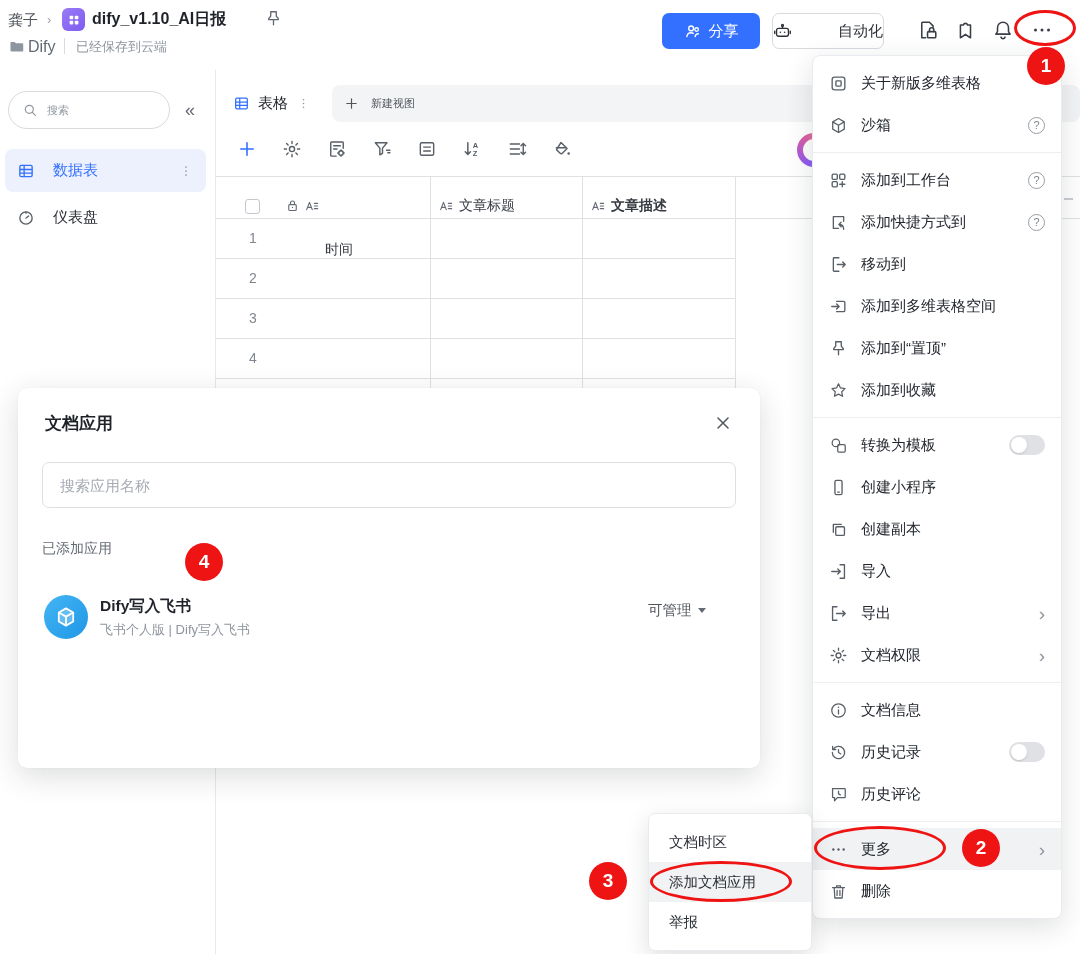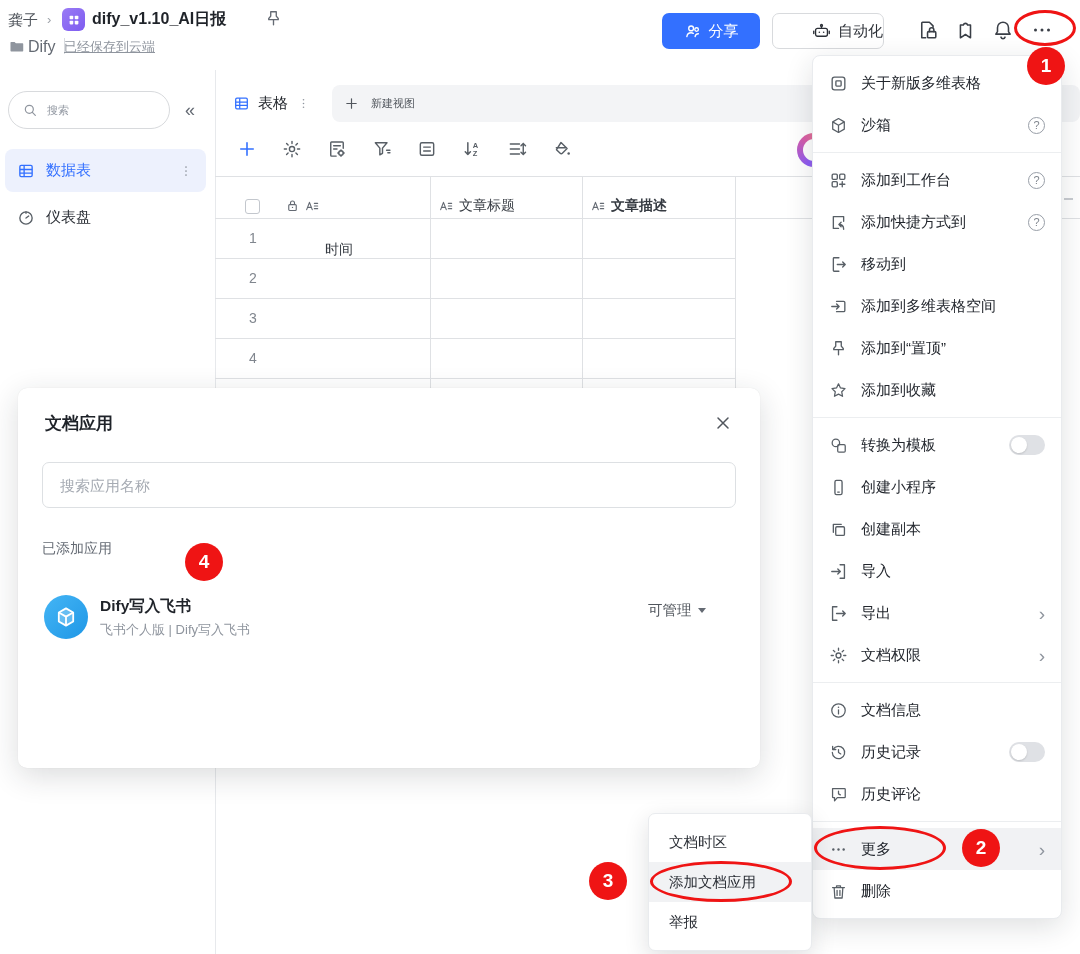--- a/index.html
+++ b/index.html
@@ -11,36 +11,36 @@
   
   .crumb-parent { left:8px; top:11px; font-size:15px; color:#51565d; }
   .crumb-sep { left:47px; top:12px; font-size:13px; color:#9ca1a8; }
   .doc-icon { left:62px; top:8px; width:23px; height:23px; border-radius:6px;
               background:linear-gradient(135deg,#9a7bf5,#7e5cf0); display:flex; align-items:center; justify-content:center; }
   .doc-title { left:92px; top:9px; font-size:16px; font-weight:bold; color:#1f2329; }
   .pin-ic { left:264px; top:9px; color:#646a73; }
   .folder-ic { left:8px; top:38px; }
   .folder-name { left:28px; top:38px; font-size:16px; color:#646a73; }
   .sub-div { left:64px; top:38px; width:1px; height:16px; background:#d8dbdf; }
-  .save-status { left:64px; top:38px; font-size:13px; color:#8f959e;text-decoration:underline; }
+  .save-status { left:76px; top:38px; font-size:13px; color:#8f959e; }
 
   .share-btn { left:662px; top:13px; width:98px; height:36px; background:#3370ff; border-radius:7px;
                display:flex; align-items:center; justify-content:center; gap:7px; color:#fff; font-size:15px; }
   .auto-btn { left:772px; top:13px; width:112px; height:36px; background:#fff; border:1px solid #d8dadd; border-radius:7px;
-              display:flex; align-items:center; justify-content:flex-end; gap:7px; color:#2b2f36; font-size:15px; }
+              display:flex; align-items:center; justify-content:space-between; gap:7px; color:#2b2f36; font-size:15px; }
   .top-ic { top:17px; width:26px; height:26px; display:flex; align-items:center; justify-content:center; color:#3a3f47; }
 
   
   .sidebar-border { left:215px; top:70px; width:1px; height:884px; background:#e7e9ec; }
   .search-box { left:8px; top:91px; width:162px; height:38px; border:1px solid #d8dadd; border-radius:19px;
                 display:flex; align-items:center; gap:9px; padding:0 13px; color:#8f959e; }
   .search-box input { border:none; outline:none; width:100px; font-size:11px; color:#1f2329; font-family:inherit; background:transparent; }
   .search-box input::placeholder { color:#9096a0; }
   .collapse-btn { left:176px; top:97px; width:28px; height:26px; color:#646a73; font-size:18px; display:flex; align-items:center; justify-content:center; }
-  .nav-item { left:5px; width:201px; height:43px; border-radius:8px; display:flex; align-items:center; gap:11px; padding:0 12px; font-size:15px; }
+  .nav-item { left:5px; width:201px; height:43px; border-radius:8px; display:flex; align-items:center; gap:18px; padding:0 12px; font-size:15px; }
   .nav-active { background:#edf1fd; color:#3370ff; }
   .nav-plain { color:#2b2f36; }
   .nav-item .grow { flex:1; }
 
   
   .tabstrip-gray { left:332px; top:85px; width:748px; height:37px; background:#f3f4f6; border-radius:8px; }
   .tab-active { left:233px; top:85px; height:37px; display:flex; align-items:center; gap:8px; }
   .tab-active .tlabel { font-size:15px; color:#1f2329; }
   .newview { left:344px; top:85px; height:37px; display:flex; align-items:center; gap:12px; color:#51565d; font-size:11px; }
   .toolbar { left:237px; top:122px; height:54px; display:flex; align-items:center; gap:25px; color:#585f66; }

